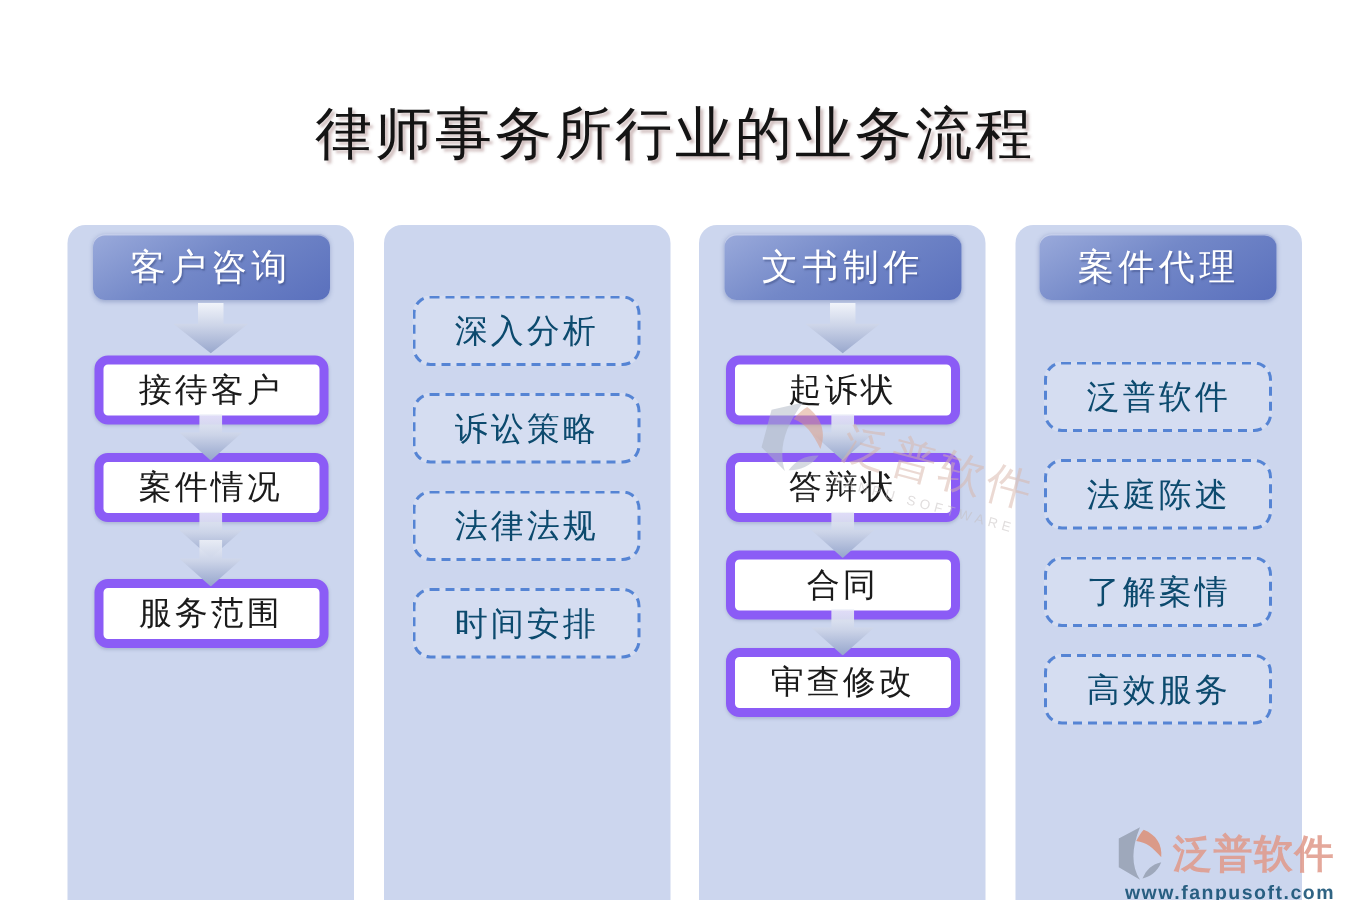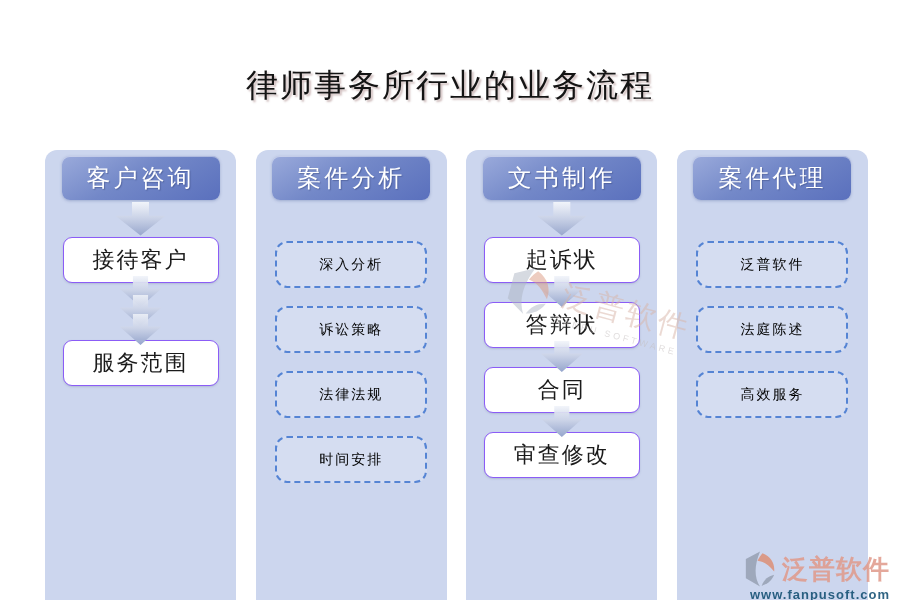--- a/index.html
+++ b/index.html
@@ -9,21 +9,21 @@
     width:900px; height:600px;
     background:#ffffff;
     font-family:"Liberation Serif","DejaVu Serif",serif;
     overflow:hidden;
   }
 
   
   .page-title {
     position:absolute; top:64px; left:0; width:900px;
     text-align:center;
-    font-size:32px; letter-spacing:2px;
+    font-size:38px; letter-spacing:2px;
     color:#141414;
     text-shadow:2px 2px 2px rgba(150,110,110,0.45);
     font-weight:500;
   }
 
   
   .flow-wrap {
     position:absolute; left:45px; top:150px;
     width:823px; height:378px;
     display:flex; justify-content:space-between;
@@ -54,21 +54,21 @@
     width:50px; height:34px;
     background:linear-gradient(180deg,#f1f4fa 0%,#ccd4e8 45%,#97a6cc 100%);
     clip-path:polygon(33% 0,67% 0,67% 42%,100% 42%,50% 100%,0 42%,33% 42%);
   }
 
   
   .step {
     width:156px; height:46px;
     margin:0 auto;
     background:#ffffff;
-    border:1px solid #8b5cf6;
+    border:6px solid #8b5cf6;
     border-radius:9px;
     box-shadow:0 1px 2px rgba(120,135,170,0.35);
     display:flex; align-items:center; justify-content:center;
     font-size:22px; color:#1b1b1b; letter-spacing:2px;
     position:relative; z-index:1;
   }
   .gap {
     height:19px; position:relative;
   }
   .mini-arrow {
@@ -81,21 +81,21 @@
   }
 
   .dashed-spacer { height:41px; }
   .step-dashed {
     width:152px; height:47px;
     margin:0 auto 18px auto;
     background:rgba(255,255,255,0.18);
     border:2px dashed #5584d4;
     border-radius:12px;
     display:flex; align-items:center; justify-content:center;
-    font-size:14px; color:#000000; letter-spacing:2px;
+    font-size:22px; color:#0c4a6e; letter-spacing:2px;
   }
 
   
   .watermark {
     position:absolute; left:500px; top:282px;
     display:flex; align-items:center; gap:6px;
     transform:rotate(15deg);
     opacity:0.5;
     z-index:6;
     pointer-events:none;
@@ -138,31 +138,31 @@
 
   <div class="panel">
     <div class="col-header">客户咨询</div>
     <div class="big-arrow-row">
         <div class="big-arrow"></div>
       </div>
     <div class="step">接待客户</div>
     <div class="gap">
         <div class="mini-arrow"></div>
       </div>
+    <div class="step">案件情况</div>
     <div class="gap">
         <div class="mini-arrow"></div>
       </div>
     <div class="gap">
         <div class="mini-arrow"></div>
       </div>
     <div class="step">服务范围</div>
   </div>
 
   <div class="panel">
-    <div class="col-header">案件分析</div>
     <div class="dashed-spacer"></div>
     <div class="step-dashed">深入分析</div>
     <div class="step-dashed">诉讼策略</div>
     <div class="step-dashed">法律法规</div>
     <div class="step-dashed">时间安排</div>
   </div>
 
   <div class="panel">
     <div class="col-header">文书制作</div>
     <div class="big-arrow-row">
@@ -181,20 +181,21 @@
         <div class="mini-arrow"></div>
       </div>
     <div class="step">审查修改</div>
   </div>
 
   <div class="panel">
     <div class="col-header">案件代理</div>
     <div class="dashed-spacer"></div>
     <div class="step-dashed">泛普软件</div>
     <div class="step-dashed">法庭陈述</div>
+    <div class="step-dashed">了解案情</div>
     <div class="step-dashed">高效服务</div>
   </div>
 
 </div>
 
 <div class="watermark">
   <svg class="pinwheel" width="54" height="54" viewBox="0 0 48 48">
     <path d="M24 3 L7 12 L7 35 L24 45 C17 34 17 20 24 3 Z" fill="#aeb6c4"></path>
     <path d="M27 5 C37 9 42 17 41 27 C34 19 29 15 21 14 C23 10 25 7 27 5 Z" fill="#dd9b82"></path>
     <path d="M41 31 C38 39 31 43 26 44 C29 37 33 33 41 31 Z" fill="#aeb6c4"></path>

